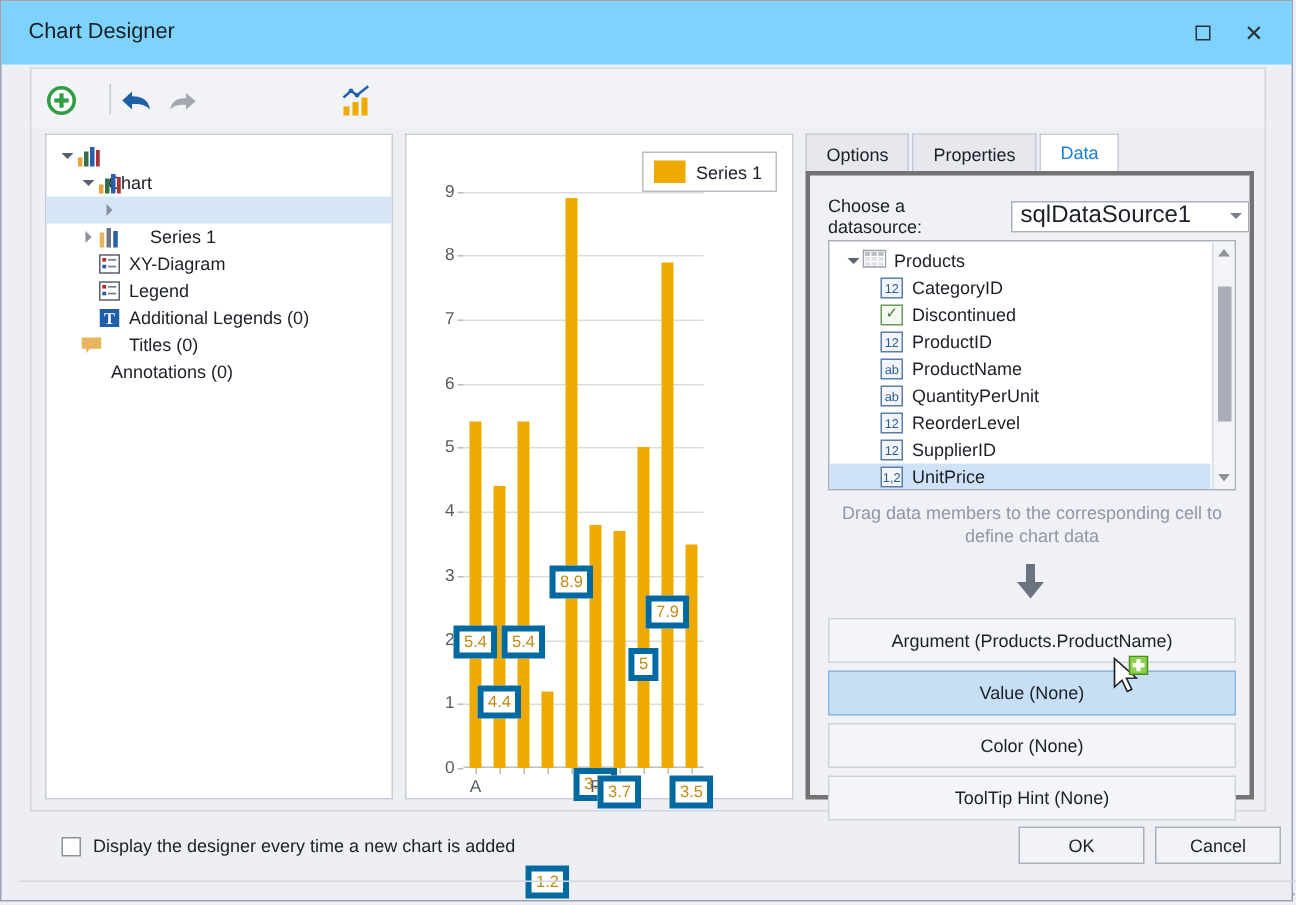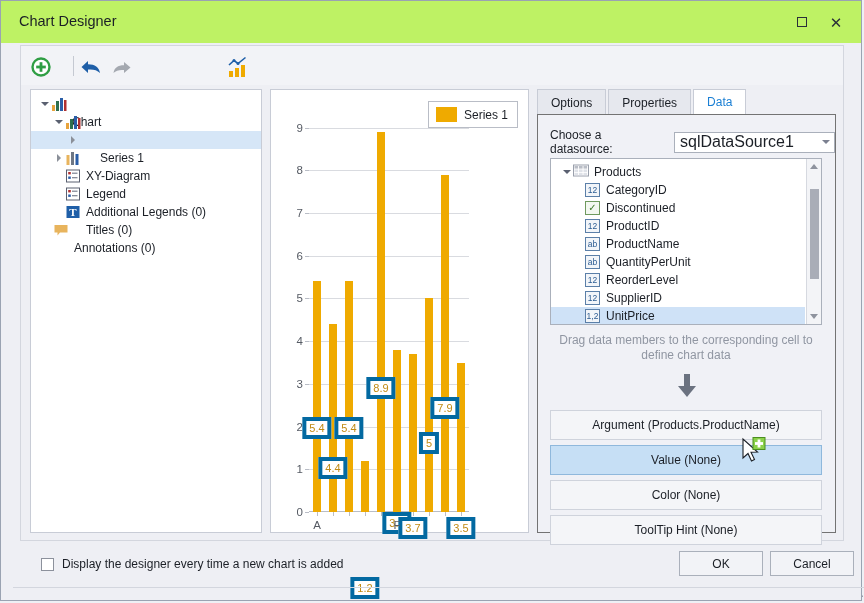--- a/index.html
+++ b/index.html
@@ -13,21 +13,21 @@
   }
   .window{
     position:absolute;left:0;top:0;width:862px;height:601px;
     border:1px solid #9aa3b2;
     background:#eeeff4;
     box-sizing:border-box;
   }
   
   .titlebar{
     position:absolute;left:0;top:0;width:100%;height:42px;
-    background:#bef264;
+    background:#7dd3fc;
     text-decoration:underline;
   }
   .title-text{
     position:absolute;left:18px;top:12px;
     font-size:14.5px;color:#1b1f26;
   }
   .win-btns{position:absolute;right:8px;top:8px;display:flex;}
   .win-btn{
     width:34px;height:26px;display:flex;align-items:center;justify-content:center;
     cursor:default;
@@ -100,21 +100,21 @@
   }
   .tabs{position:absolute;left:0;top:0;display:flex;height:26px;}
   .tab{
     height:26px;padding:0 13px;display:flex;align-items:center;
     background:#e6e8ee;border:1px solid #c8ccd6;border-bottom:none;
     font-size:12px;color:#1b1f26;margin-right:2px;box-sizing:border-box;cursor:default;
   }
   .tab.active{background:#ffffff;color:#1a7fd4;border-bottom:1px solid #fff;}
   .tabbody{
     position:absolute;left:0;top:25px;width:299px;height:419px;
-    background:#f0f1f6;border:1px solid #737373;box-sizing:border-box;
+    background:#f0f1f6;border:3px solid #737373;box-sizing:border-box;
   }
   .ds-row{position:absolute;left:12px;top:13px;display:flex;align-items:center;gap:8px;}
   .ds-label{font-size:12px;color:#1b1f26;}
   .combo{
     width:163px;height:21px;background:#fff;border:1px solid #aab0bb;
     display:flex;align-items:center;box-sizing:border-box;
   }
   .combo-val{flex:1;padding-left:5px;font-size:16px;color:#1b1f26;}
   .combo-arr{width:17px;display:flex;align-items:center;justify-content:center;}
   .caret{width:0;height:0;border-left:4px solid transparent;border-right:4px solid transparent;border-top:4.5px solid #7b8090;}

